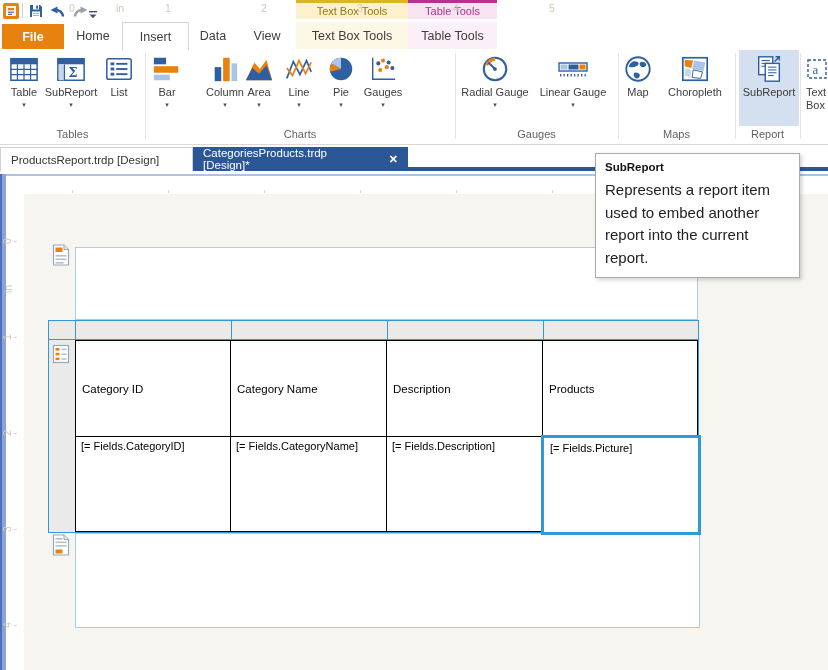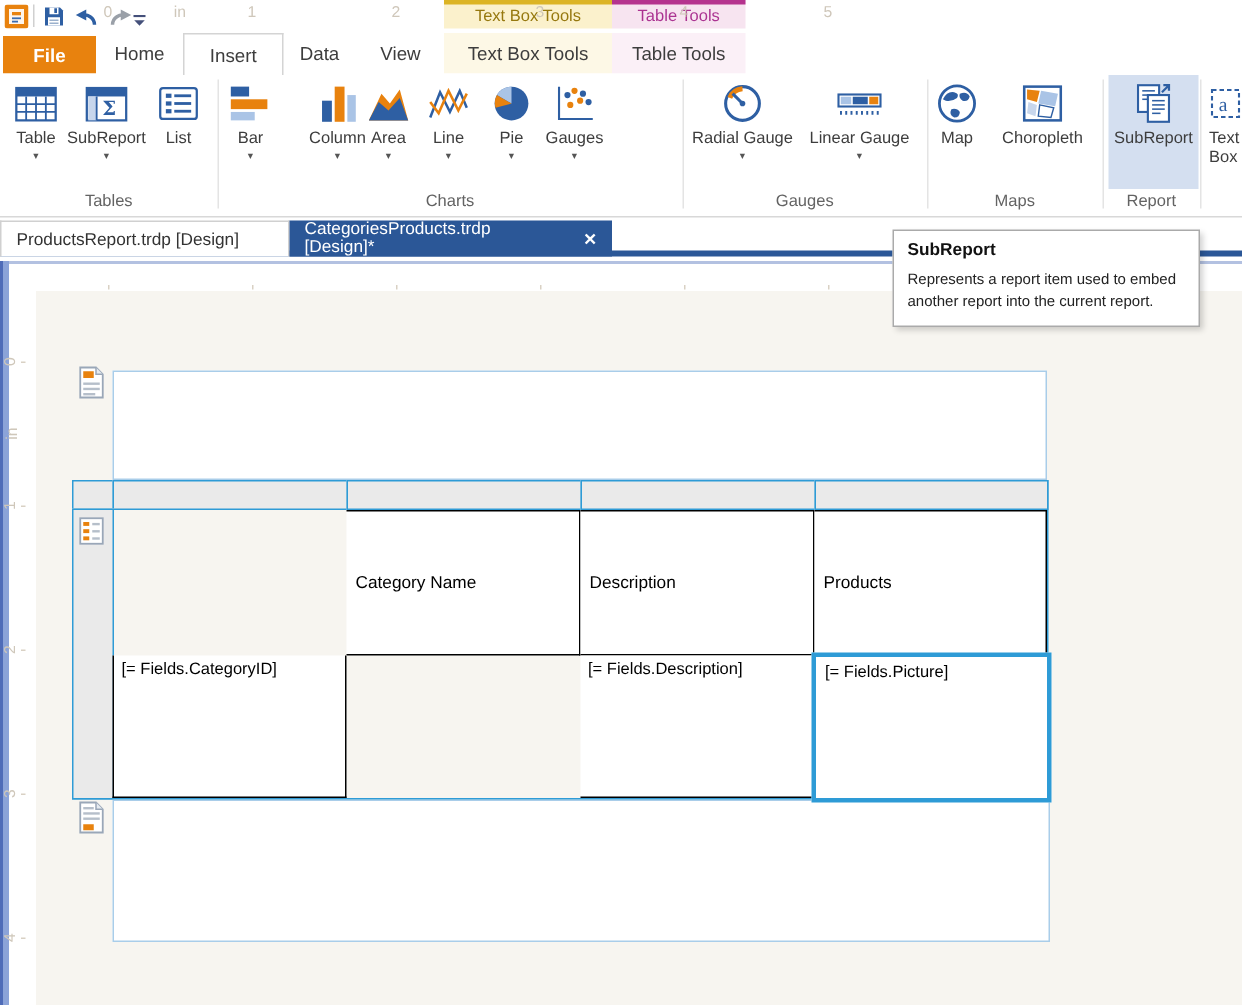--- a/index.html
+++ b/index.html
@@ -54,21 +54,21 @@
   .hcell{display:flex;align-items:center;padding-left:6px;border-top:1px solid #000;font-size:11.5px;}
   .dcell{padding:3px 12px 0 5px;}
   .bleft{border-left:1px solid #000;}
   .selcell{position:absolute;background:#fff;border:3px solid #2e9bd6;box-sizing:border-box;
            font-size:11px;color:#000;padding:4px 0 0 6px;z-index:5;}
   .blueline{position:absolute;background:#2e9bd6;z-index:4;}
   
   .tooltip{position:absolute;left:595px;top:153px;width:205px;background:#fff;border:1px solid #aaa;
            box-shadow:2px 2px 4px rgba(0,0,0,.18);z-index:10;padding:7px 10px 8px 9px;box-sizing:border-box;}
   .tt-title{font-size:11.5px;font-weight:bold;color:#111;margin-bottom:6px;}
-  .tt-body{font-size:10px;color:#222;line-height:1.5;}
+  .tt-body{font-size:15px;color:#222;line-height:1.5;}
 </style>
 </head>
 <body>
 
 <div id="app">
 
   <span class="qat-ic" style="left:3px">
     <svg width="16" height="16" viewBox="0 0 16 16">
         <rect width="16" height="16" rx="2" fill="#e8820e"></rect>
         <rect x="3" y="3" width="10" height="10" fill="#fff" opacity=".92"></rect>
@@ -427,31 +427,35 @@
           <rect x="3.5" y="13.6" width="4" height="2.6"></rect>
         </g>
         <g fill="#b6bfca">
           <rect x="9.5" y="4.6" width="5" height="1.6"></rect>
           <rect x="9.5" y="9.4" width="5" height="1.6"></rect>
           <rect x="9.5" y="14.2" width="5" height="1.6"></rect>
         </g>
       </svg>
   </span>
 
+  <div class="cell hcell bleft" style="left:75px;top:340px;width:156px;height:97px">
+      <span>Category ID</span>
+    </div>
   <div class="cell hcell" style="left:231px;top:340px;width:156px;height:97px">
       <span>Category Name</span>
     </div>
   <div class="cell hcell" style="left:387px;top:340px;width:156px;height:97px">
       <span>Description</span>
     </div>
   <div class="cell hcell" style="left:543px;top:340px;width:155px;height:97px">
       <span>Products</span>
     </div>
 
   <div class="cell dcell bleft" style="left:75px;top:437px;width:156px;height:95px"><span>[= Fields.CategoryID]</span></div>
+  <div class="cell dcell" style="left:231px;top:437px;width:156px;height:95px"><span>[= Fields.CategoryName]</span></div>
   <div class="cell dcell" style="left:387px;top:437px;width:156px;height:95px"><span>[= Fields.Description]</span></div>
 
   <div class="selcell" style="left:541px;top:435px;width:160px;height:100px"><span>[= Fields.Picture]</span></div>
 
   <div class="blueline" style="left:698px;top:320px;width:1px;height:117px"></div>
   <div class="blueline" style="left:48px;top:532px;width:651px;height:1px"></div>
 
   <span class="abs" style="left:52px;top:534px">
     <svg width="18" height="22" viewBox="0 0 18 22">
         <path d="M1.5 1 H12 L16.5 5.5 V21 H1.5 Z" fill="#fff" stroke="#9aa7b8" stroke-width="1.2"></path>

